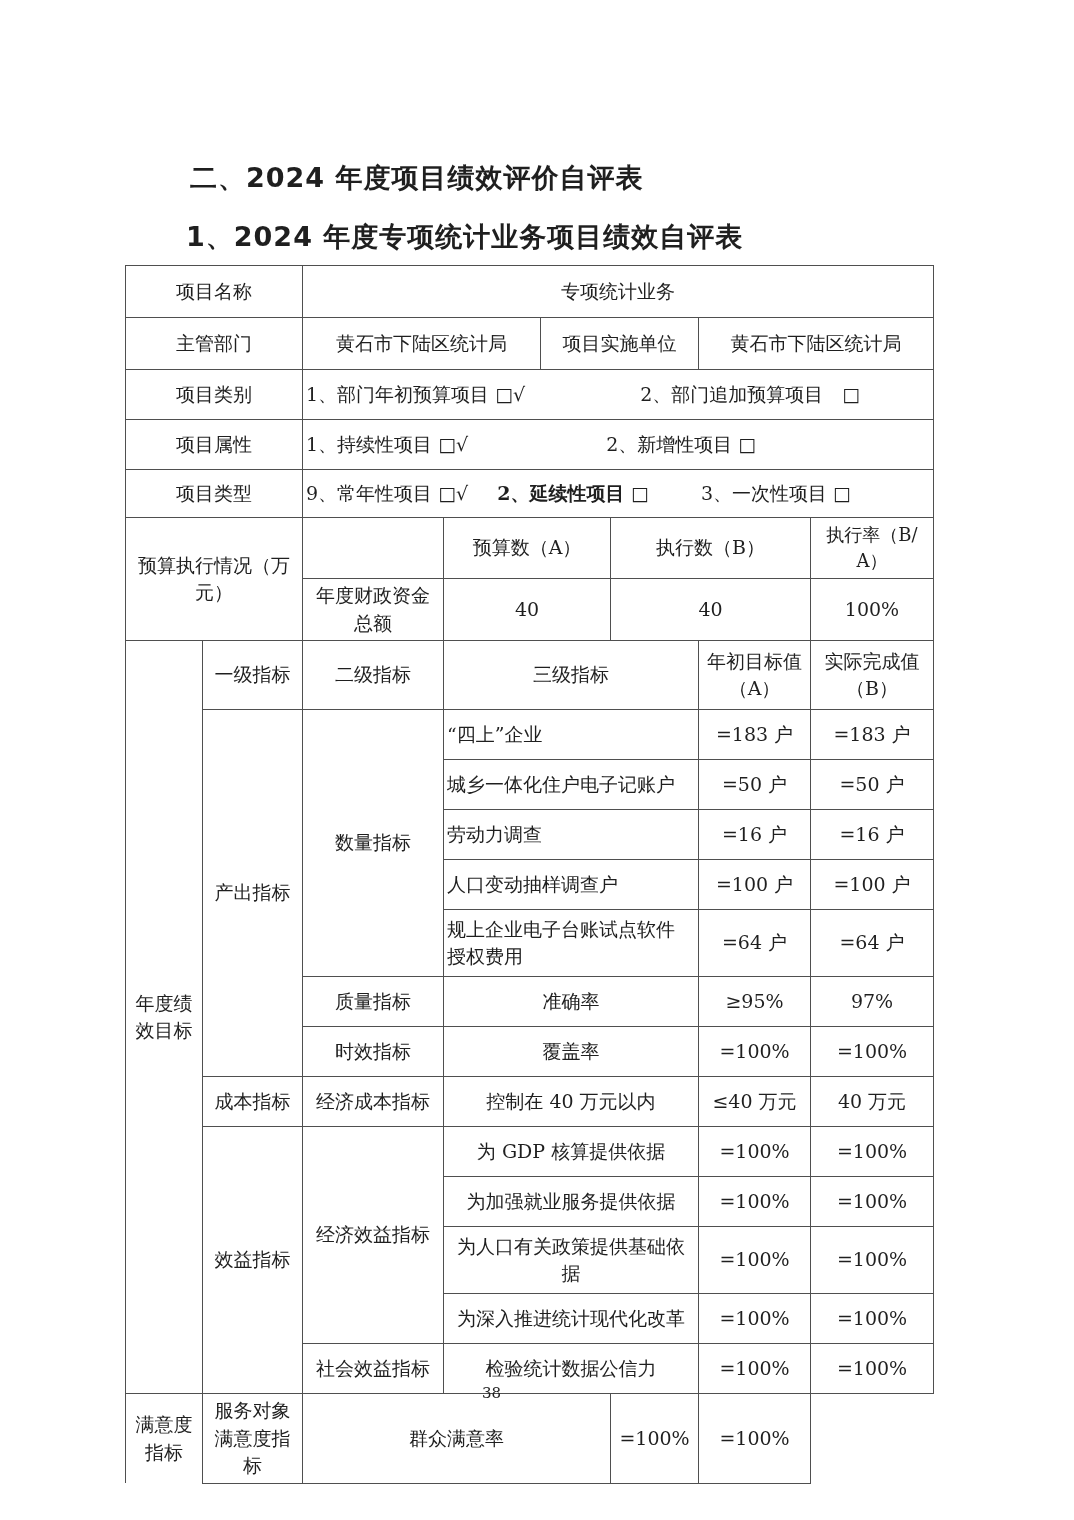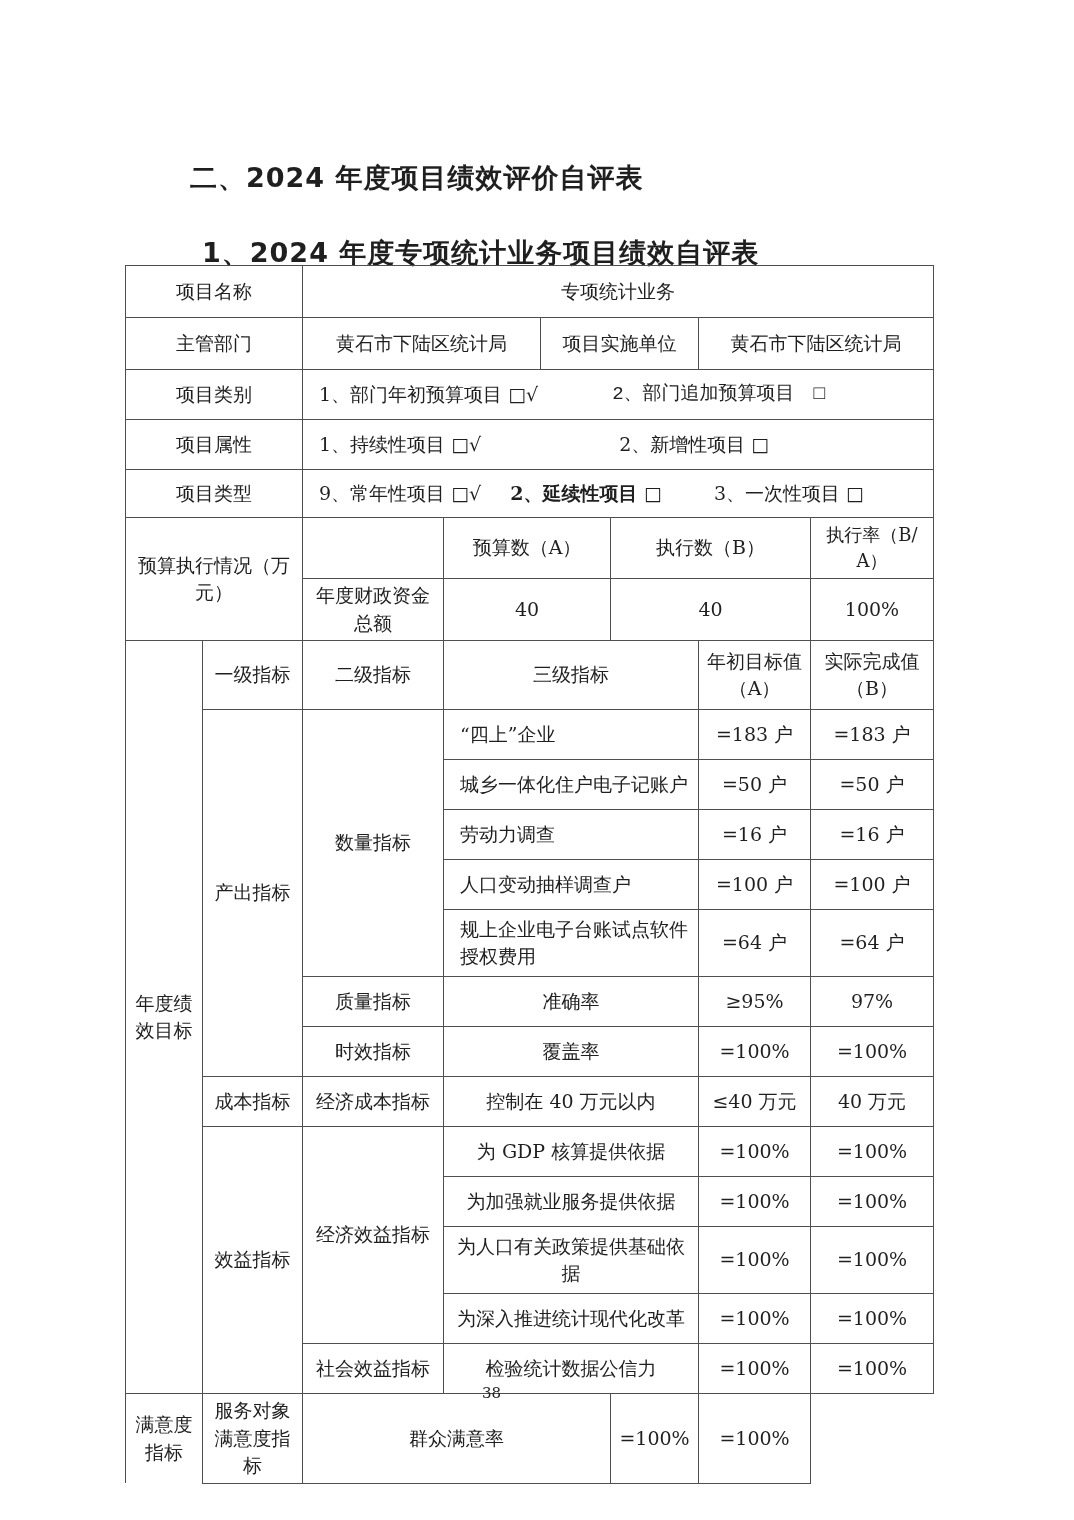--- a/index.html
+++ b/index.html
@@ -6,45 +6,45 @@
   .page{
     position:relative;width:943px;height:1520px;background:#ffffff;overflow:hidden;
     font-family:"DejaVu Serif","Liberation Serif",serif;color:#1f1f1f;
   }
   .t1{
     position:absolute;left:190px;top:160px;margin:0;
     font-size:27px;font-weight:bold;letter-spacing:1px;
     font-family:"DejaVu Sans","Liberation Sans",sans-serif;
   }
   .t2{
-    position:absolute;left:186px;top:219px;margin:16px;
+    position:absolute;left:186px;top:219px;margin:0;
     font-size:27px;font-weight:bold;letter-spacing:1px;
     font-family:"DejaVu Sans","Liberation Sans",sans-serif;
   }
   table.tbl{
     position:absolute;left:125px;top:265px;width:808px;
     border-collapse:collapse;table-layout:fixed;
     font-size:19px;
   }
   .tbl td{
     border:1.5px solid #4f4f4f;
     padding:3px 8px;
     text-align:center;vertical-align:middle;
     line-height:1.45;
     word-break:break-all;
   }
-  .tbl td.al{text-align:left;padding-left:16px;}
+  .tbl td.al{text-align:left;padding-left:3px;}
   .tbl td.nb{border-bottom:none;}
   .tbl td.fit{padding-left:2px;padding-right:2px;font-size:18px;margin-left:35px;}
   tr.h45>td{height:45px;} tr.h43>td{height:43px;} tr.h41>td{height:41px;}
   tr.h54>td{height:54px;} tr.h62>td{height:62px;} tr.h43p>td{height:43px;}
   tr.h60>td{height:60px;}
   .opts{display:flex;align-items:center;text-align:left;}
   .opts span{white-space:nowrap;}
-  .g1 span+span{margin-left:74px;font-family:Liberation Mono, monospace;}
+  .g1 span+span{margin-left:115px;}
   .g2 span+span{margin-left:138px;}
   .g3 span:nth-child(2){margin-left:29px;font-weight:bold;}
   .g3 span:nth-child(3){margin-left:52px;}
   .pgn{position:absolute;top:1384px;left:0;width:100%;text-align:center;font-size:15px;margin-left:20px;}
 </style>
 </head>
 <body>
 
 <div class="page">
 

